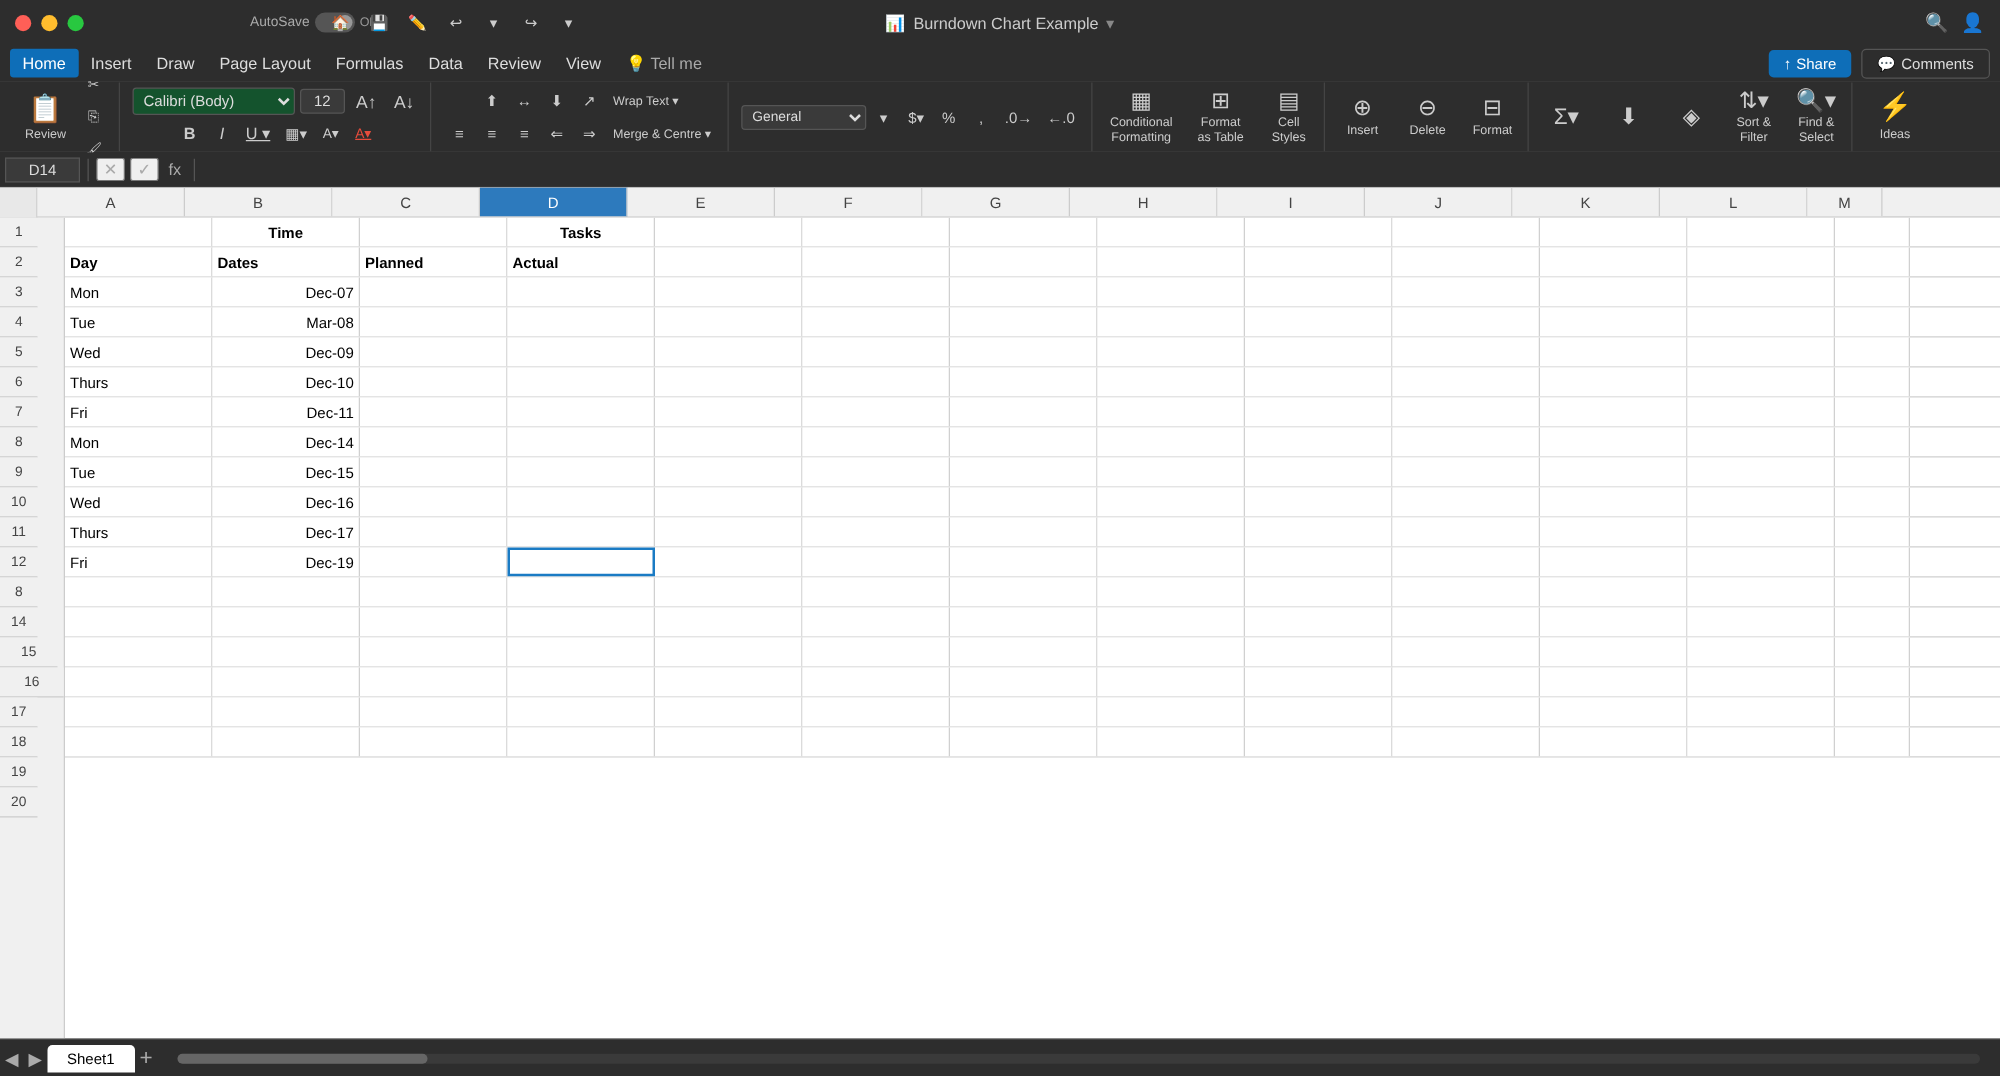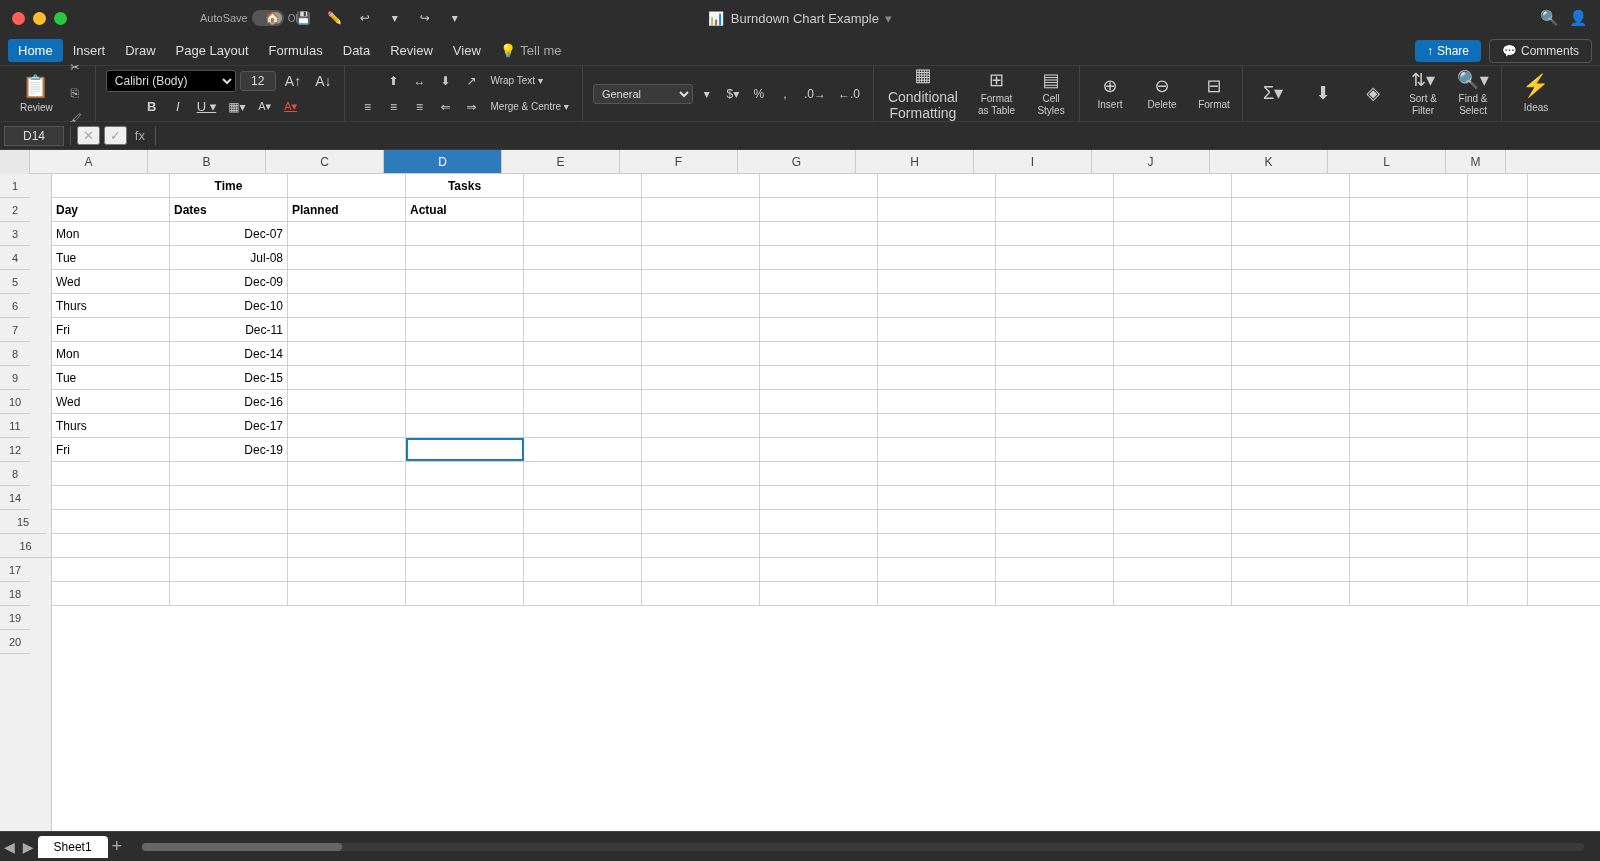--- a/index.html
+++ b/index.html
@@ -159,21 +159,21 @@
       padding: 2px 6px;
       border-radius: 3px;
       cursor: pointer;
       background: transparent;
       border: none;
       color: #ccc;
       font-size: 10px;
     }
 
     .font-select {
-      background: #000000;
+      background: #14532d;
       border: 1px solid #555;
       color: #ddd;
       padding: 2px 4px;
       border-radius: 3px;
       font-size: 12px;
       width: 130px;
       cursor: pointer;
     }
     .font-size-input {
       background: #3a3a3a;
@@ -516,21 +516,21 @@
         <button class="tb-btn">%</button>
         <button class="tb-btn">,</button>
         <button class="tb-btn">.0→</button>
         <button class="tb-btn">←.0</button>
       </div>
     </div>
 
     <div class="toolbar-group" style="padding:0 4px;gap:4px;align-items:center;">
       <div class="ribbon-big-btn">
         <span style="font-size:18px;">▦</span>
-        <span style="font-size:14px;text-align:center;">Conditional<br>Formatting</span>
+        <span style="font-size:10px;text-align:center;">Conditional<br>Formatting</span>
       </div>
       <div class="ribbon-big-btn">
         <span style="font-size:18px;">⊞</span>
         <span style="font-size:10px;text-align:center;">Format<br>as Table</span>
       </div>
       <div class="ribbon-big-btn">
         <span style="font-size:18px;">▤</span>
         <span style="font-size:10px;text-align:center;">Cell<br>Styles</span>
       </div>
     </div>
@@ -678,21 +678,21 @@
             <div class="cell col-h"></div>
             <div class="cell col-i"></div>
             <div class="cell col-j"></div>
             <div class="cell col-k"></div>
             <div class="cell col-l"></div>
             <div class="cell col-m"></div>
           </div>
 
           <div class="grid-row row-height">
             <div class="cell col-a">Tue</div>
-            <div class="cell col-b" style="justify-content:flex-end;">Jul-08</div>
+            <div class="cell col-b" style="justify-content:flex-end;">Mar-08</div>
             <div class="cell col-c"></div>
             <div class="cell col-d"></div>
             <div class="cell col-e"></div>
             <div class="cell col-f"></div>
             <div class="cell col-g"></div>
             <div class="cell col-h"></div>
             <div class="cell col-i"></div>
             <div class="cell col-j"></div>
             <div class="cell col-k"></div>
             <div class="cell col-l"></div>

